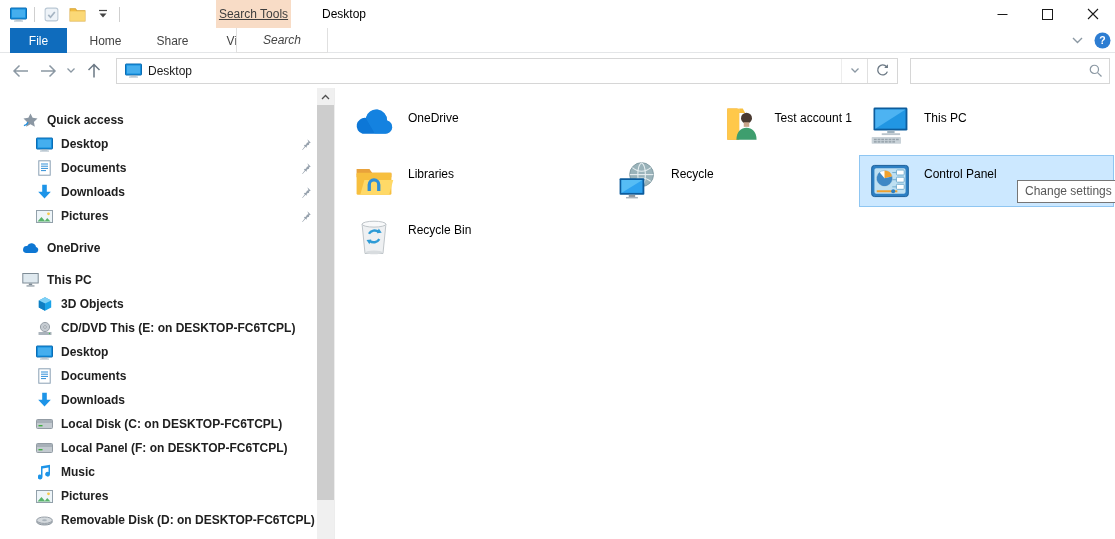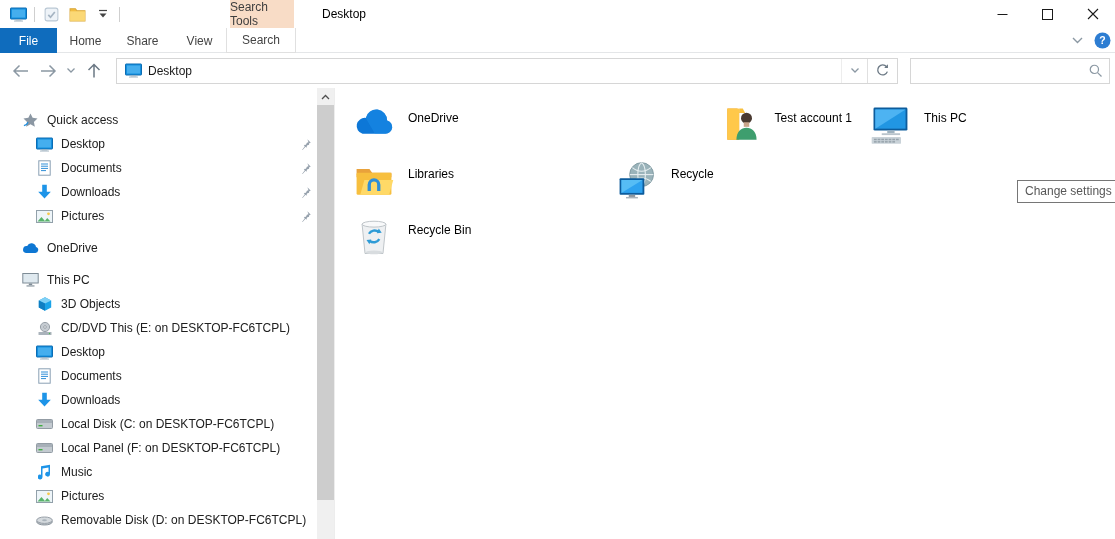--- a/index.html
+++ b/index.html
@@ -9,35 +9,35 @@
     font-size:12px; color:#1a1a1a; background:#fff; position:relative;
   }
   svg { display:block; }
 
   
   .titlebar { height:28px; position:relative; display:flex; align-items:center; background:#fff; }
   .qat { display:flex; align-items:center; gap:6px; margin-left:8px; }
   .qat .qbtn { width:20px; height:20px; display:flex; align-items:center; justify-content:center; }
   .qat .sep { width:1px; height:15px; background:#cfcfcf; }
   .ctx-tab {
-    position:absolute; left:230px; top:0; width:64px; height:28px;
+    position:absolute; left:216px; top:0; width:75px; height:28px;
     background:var(--contextual_tab_bg); color:#3e3e3e;
-    display:flex; align-items:center; justify-content:center;
+    display:flex; align-items:center; justify-content:center;text-decoration:underline;
   }
   .win-title { position:absolute; left:322px; top:0; height:28px; display:flex; align-items:center; color:#000; }
   .win-controls { position:absolute; right:0; top:0; display:flex; }
   .win-btn { width:45px; height:28px; display:flex; align-items:center; justify-content:center; }
 
   
   .ribbon { height:25px; position:relative; display:flex; border-bottom:1px solid #e4e6e8; background:#fff; }
-  .tab { width:57px; height:25px; display:flex; align-items:center; justify-content:center; color:#444; }
+  .tab { width:57px; height:25px; display:flex; align-items:center; justify-content:center; color:#444;margin-left:10px; }
   .tab.file { background:var(--file_tab); color:#fff; }
   .tab.sub {
-    position:absolute; left:226px; top:0; width:70px; height:25px;
-    background:#fff; border:1px solid #e0e0e0; border-top:none;
+    position:absolute; left:226px; top:0; width:92px; height:25px;
+    background:#fff; border:1px solid #e0e0e0; border-top:none;font-style:italic;
   }
   .ribbon-right { position:absolute; right:4px; top:0; height:25px; display:flex; align-items:center; gap:10px; }
 
   
   .navbar { height:35px; display:flex; align-items:center; padding-left:8px; background:#fff; }
   .nav-btn { width:24px; height:24px; display:flex; align-items:center; justify-content:center; margin-right:4px; }
   .nav-btn.small { width:14px; }
   .addressbar {
     flex:1; height:26px; border:1px solid #d6d6d6; margin-left:6px;
     display:flex; align-items:center; background:#fff;
@@ -56,21 +56,21 @@
 
   
   .content { position:absolute; top:88px; left:0; right:0; bottom:0; display:flex; }
 
   .sidebar { width:317px; padding-top:20px; overflow:hidden; }
   .sb-item { height:24px; display:flex; align-items:center; }
   .sb-item.lvl0 { padding-left:22px; }
   .sb-item.lvl1 { padding-left:36px; }
   .sb-item.gap { margin-top:8px; }
   .sb-icon { width:17px; height:17px; margin-right:8px; flex:0 0 auto; display:flex; align-items:center; justify-content:center; }
-  .sb-label { white-space:nowrap; color:#202020; }
+  .sb-label { white-space:nowrap; color:#202020;font-weight:bold; }
   .sb-pin { margin-left:auto; margin-right:5px; flex:0 0 auto; }
 
   .vscroll { width:17px; background:#f0f0f0; position:relative; flex:0 0 auto; }
   .vs-up { height:17px; display:flex; align-items:center; justify-content:center; background:#f0f0f0; }
   .vs-thumb { position:absolute; left:0; right:0; top:17px; height:395px; background:#cdcdcd; }
 
   .main { flex:1; position:relative; border-left:1px solid #ededed; background:#fff; overflow:hidden; }
   .tile {
     position:absolute; width:255px; height:52px; display:flex; padding:3px 8px;
     border:1px solid transparent;
@@ -524,14 +524,34 @@
               <rect x="10.5" y="41.6" width="3" height="1.6"></rect>
               <rect x="14.5" y="41.6" width="3" height="1.6"></rect>
               <rect x="18.5" y="41.6" width="3" height="1.6"></rect>
               <rect x="22.5" y="41.6" width="3" height="1.6"></rect>
               <rect x="26.5" y="41.6" width="3" height="1.6"></rect>
             </g>
           </svg>
         </span>
     <span class="tile-label">This PC</span>
   </div>
+      <div class="tile selected" style="left: 524px; top: 67px;">
+    <span class="tile-icon">
+          <svg width="44" height="44" viewBox="0 0 48 48">
+            <rect x="4" y="7" width="40" height="34" rx="3" fill="#2d7fc3" stroke="#155a96"></rect>
+            <rect x="7" y="10" width="34" height="28" rx="2" fill="#bfe0f2"></rect>
+            <circle cx="18" cy="21" r="8.5" fill="#fff" stroke="#9fc4da"></circle>
+            <path d="M18 12.5a8.5 8.5 0 0 1 8.3 6.6L18 21z" fill="#f0a12e"></path>
+            <path d="M26.3 19.1A8.5 8.5 0 1 1 12.6 14.5L18 21z" fill="#3f88c5"></path>
+            <g fill="#fff" stroke="#6aa7cc">
+              <rect x="31" y="12" width="8.5" height="5.5" rx="1"></rect>
+              <rect x="31" y="19.8" width="8.5" height="5.5" rx="1"></rect>
+              <rect x="31" y="27.6" width="8.5" height="5.5" rx="1"></rect>
+            </g>
+            <path d="M26.5 14.8h4.5M26.5 22.6h4.5M26.5 30.4h4.5" stroke="#6aa7cc" fill="none"></path>
+            <path d="M9.5 35.2h22.5" stroke="#f0a12e" stroke-width="2.2"></path>
+            <circle cx="27.5" cy="35.2" r="2.2" fill="#2d7fc3"></circle>
+          </svg>
+        </span>
+    <span class="tile-label">Control Panel</span>
+  </div>
     </div>
 </div>
 
 </body></html>

